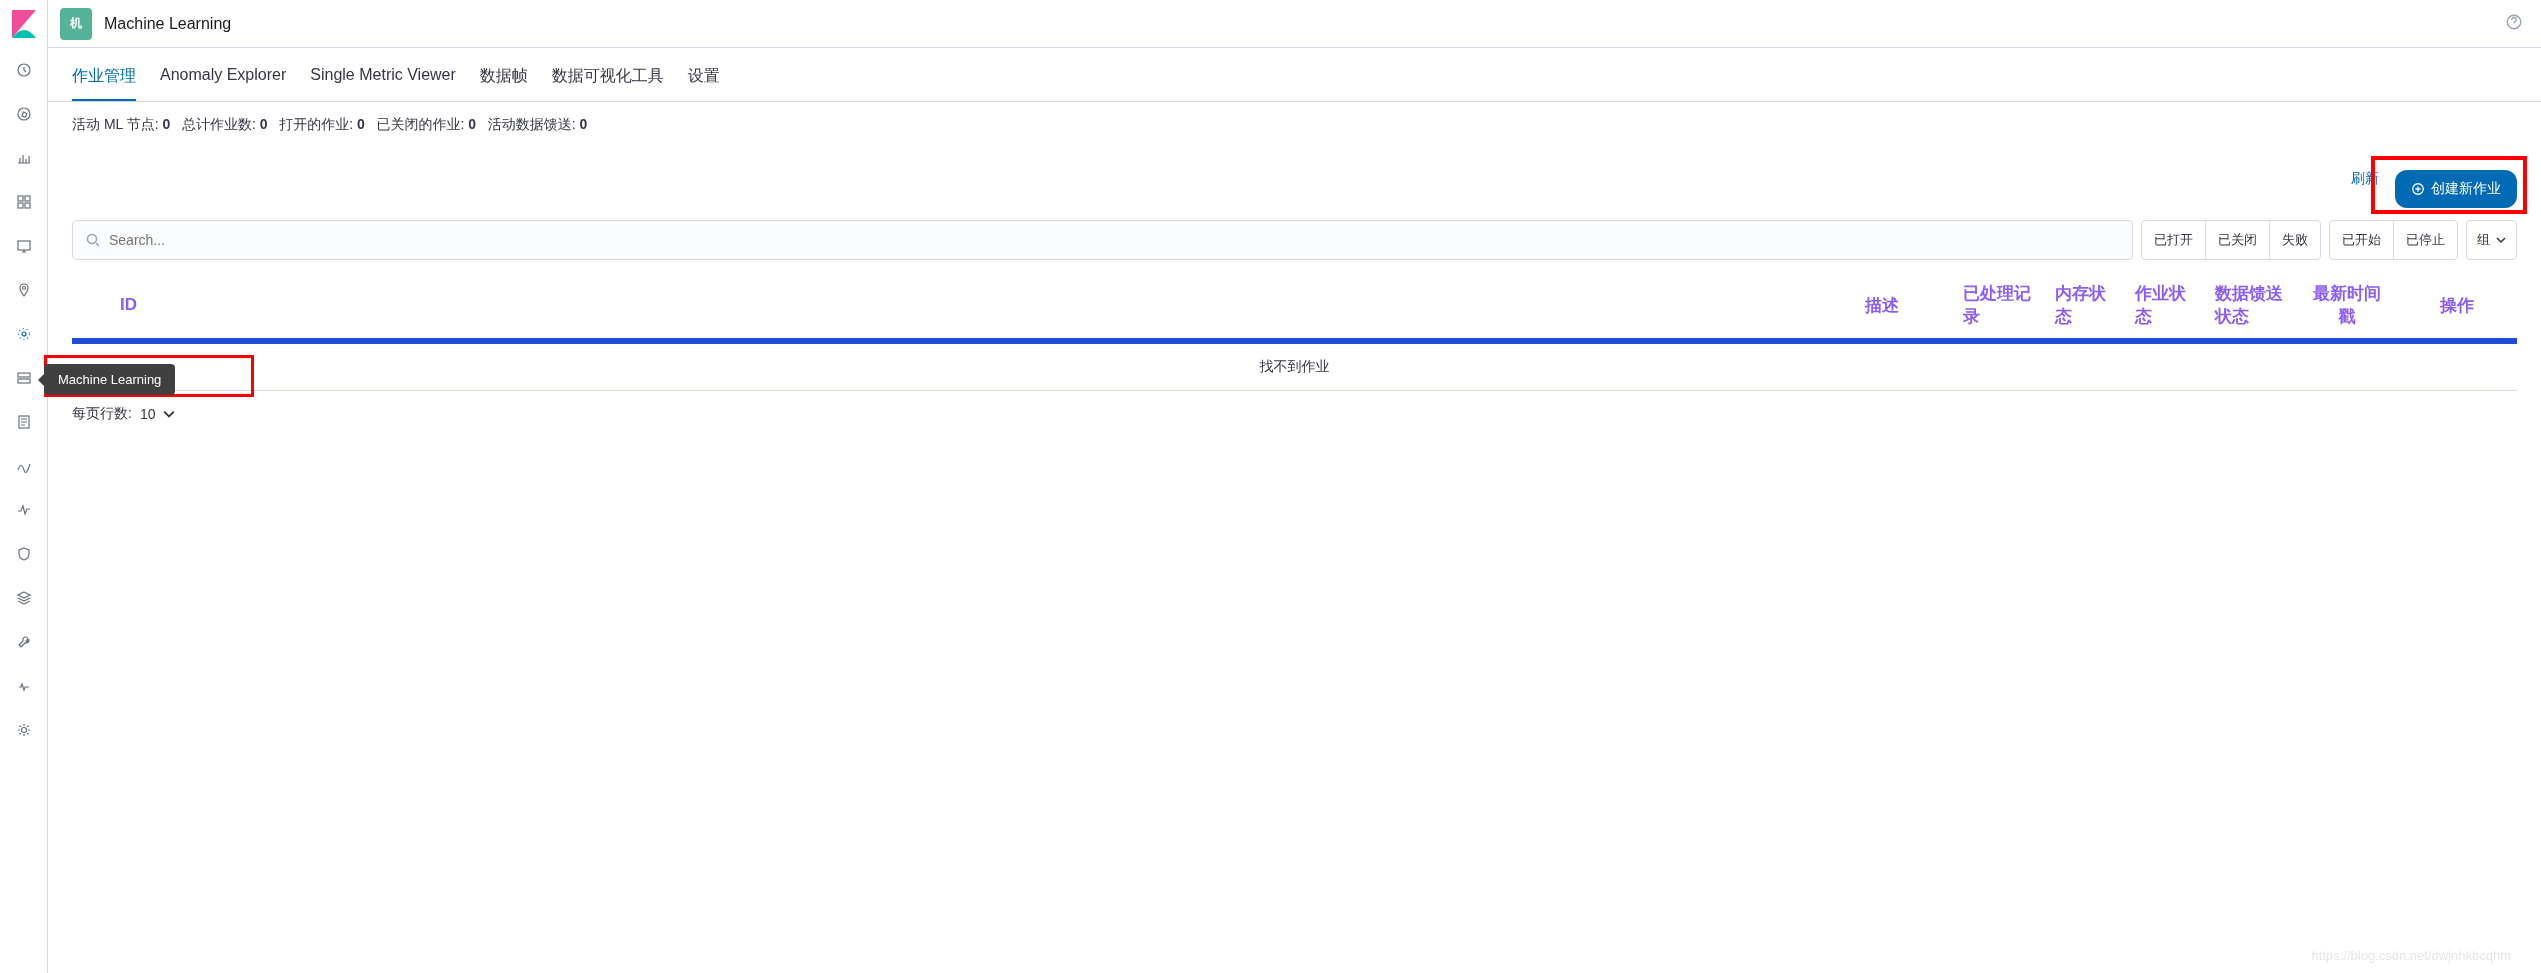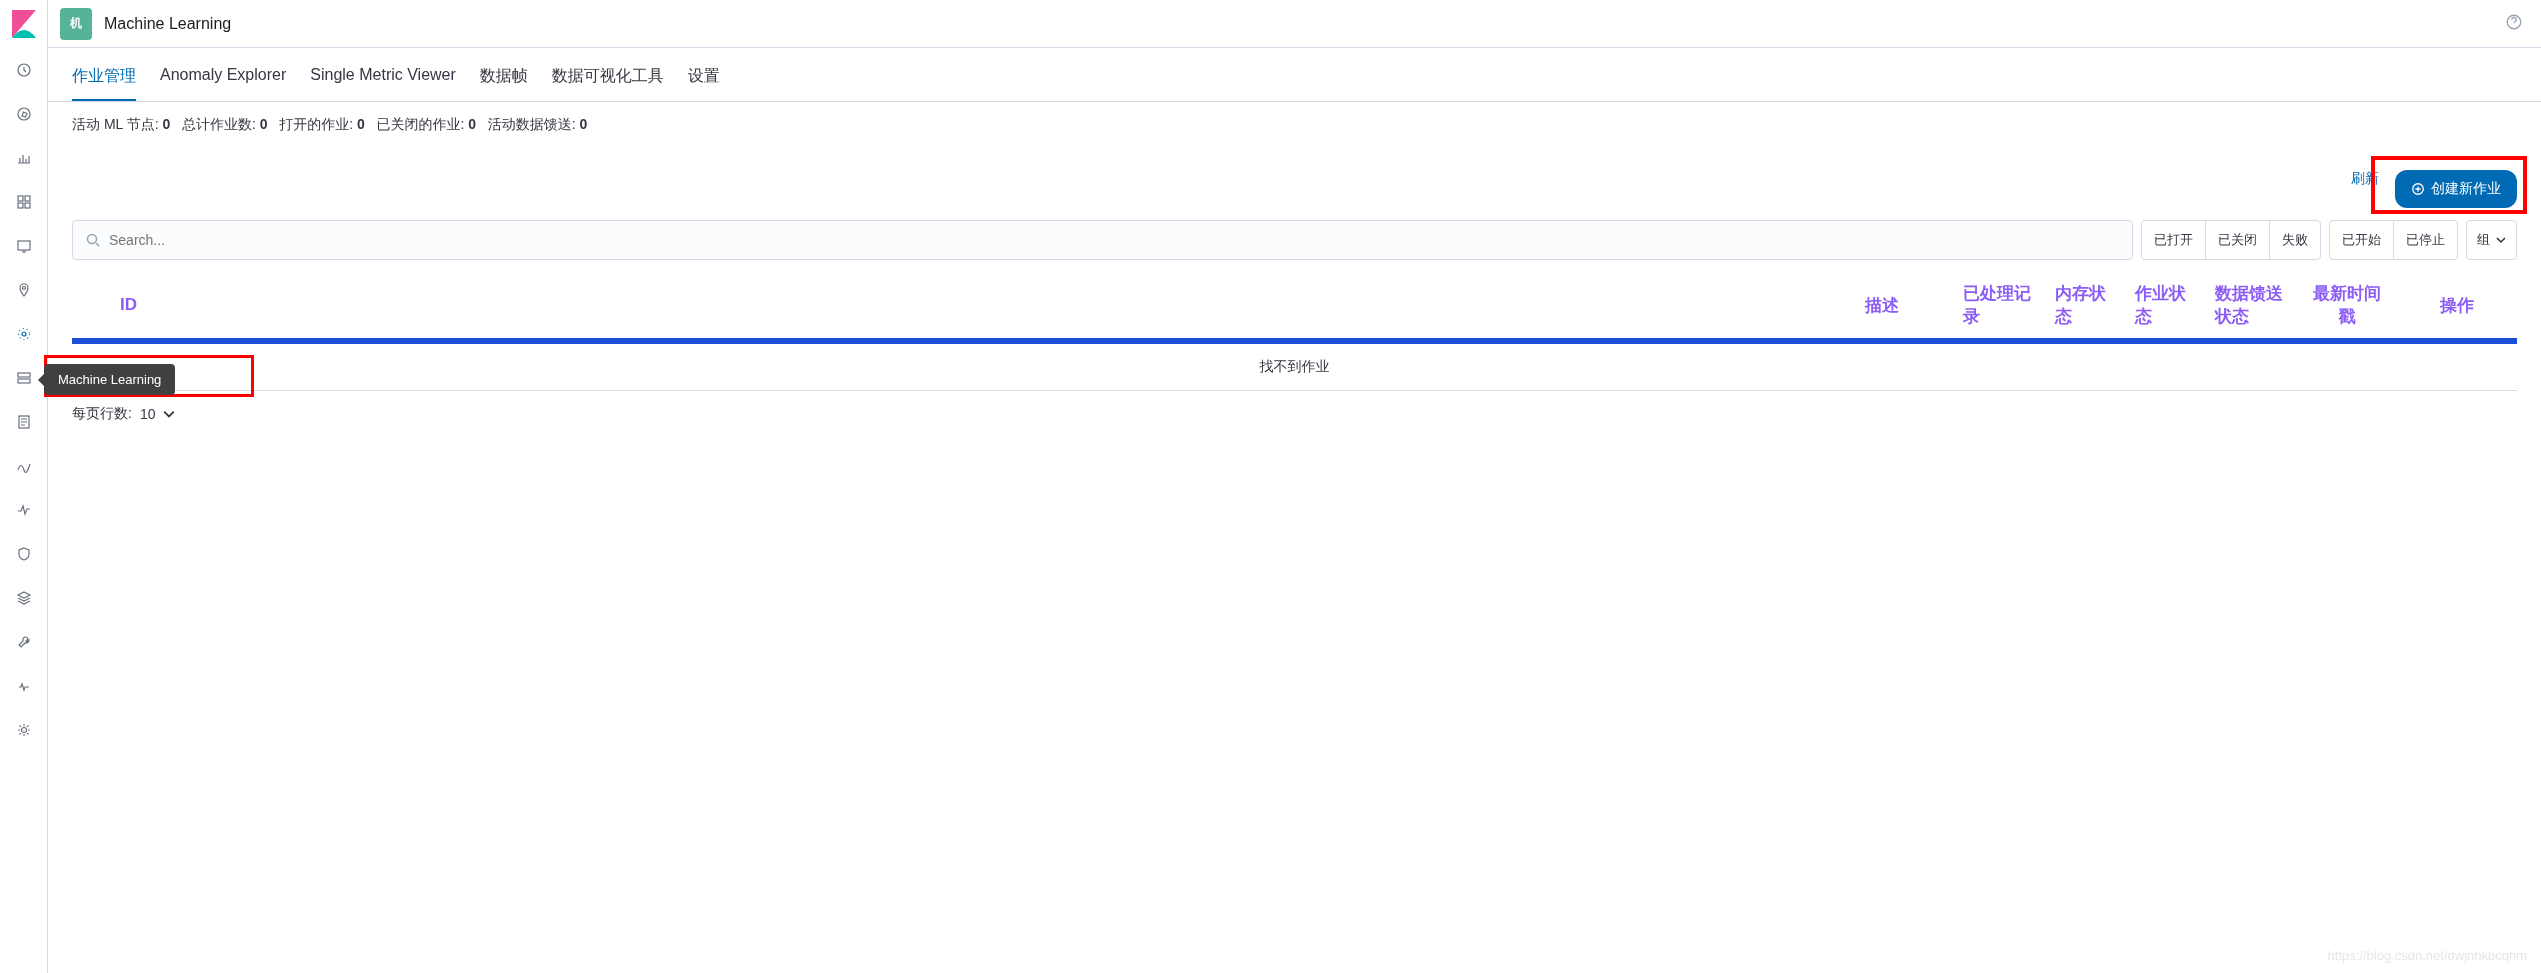--- a/index.html
+++ b/index.html
@@ -61,21 +61,21 @@
 .c-mem { width: 80px; }
 .c-job { width: 80px; }
 .c-feed { width: 90px; }
 .c-time { width: 100px; text-align: center; }
 .c-ops { width: 120px; text-align: center; }
 .empty { text-align: center; padding: 14px 0; color: #343741; font-size: 14px; border-bottom: 1px solid #d3dae6; }
 
 .pager { padding: 14px 24px; display: flex; align-items: center; gap: 8px; font-size: 14px; color: #343741; }
 .pager svg { width: 12px; height: 12px; }
 
-.watermark { position: absolute; right: 14px; bottom: 10px; font-size: 13px; color: #e6e6e6; text-align: center; }
+.watermark { position: absolute; right: 30px; bottom: 10px; font-size: 13px; color: #e6e6e6; text-align: center; }
 </style>
 </head>
 <body>
 
 <div class="app">
   <div class="rail">
     <div class="logo">
       <svg viewBox="0 0 32 32">
           <path d="M4 2 L28 2 L4 30 Z" fill="#f04e98"></path>
           <path d="M4 30 Q16 14 28 30 Z" fill="#00bfb3"></path>

